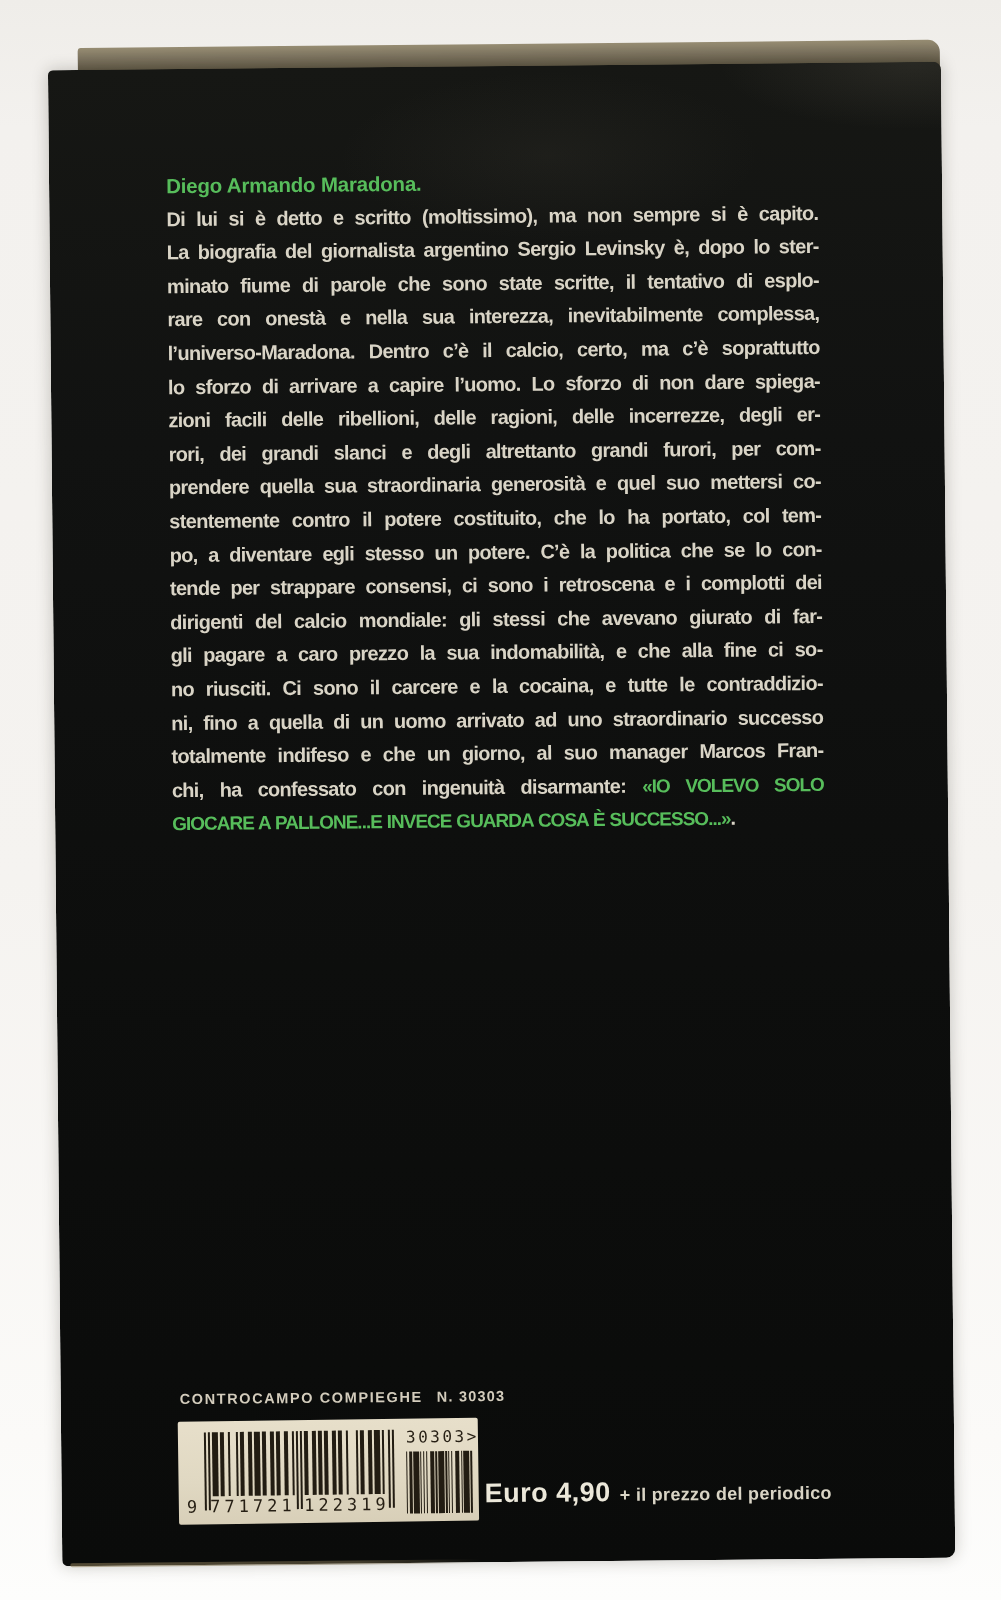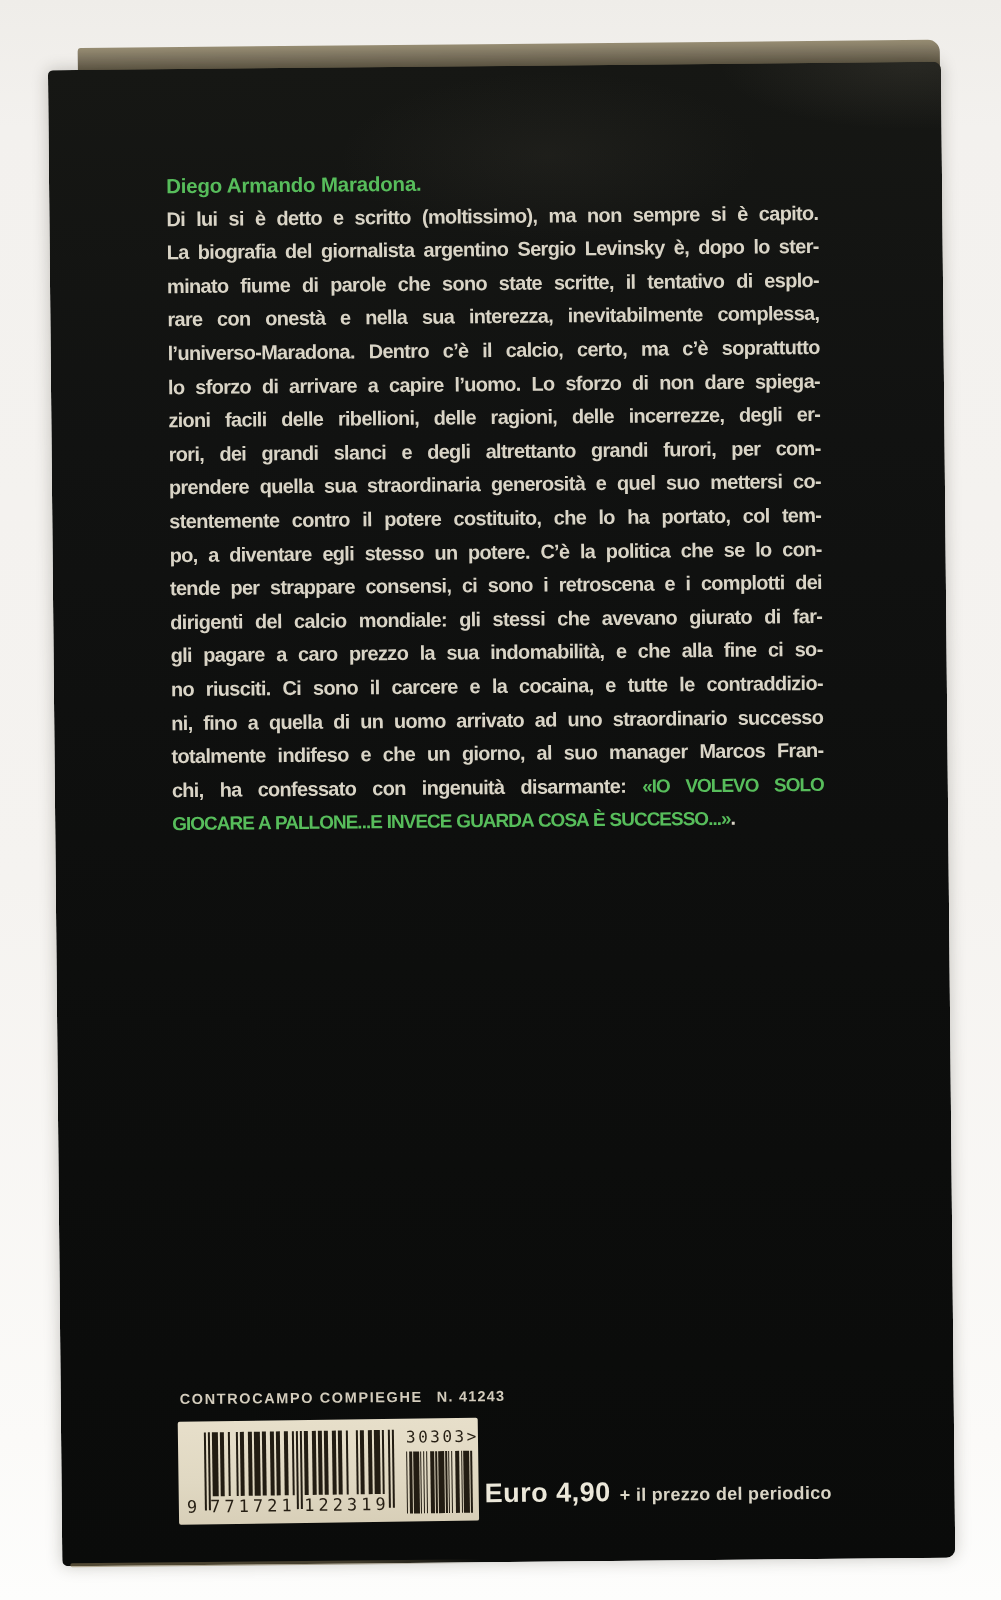--- a/index.html
+++ b/index.html
@@ -106,21 +106,21 @@
             <div class="line"><span>gli pagare a caro prezzo la sua indomabilità, e che alla fine ci so-</span></div>
             <div class="line"><span>no riusciti. Ci sono il carcere e la cocaina, e tutte le contraddizio-</span></div>
             <div class="line"><span>ni, fino a quella di un uomo arrivato ad uno straordinario successo</span></div>
             <div class="line"><span>totalmente indifeso e che un giorno, al suo manager Marcos Fran-</span></div>
             <div class="line"><span>chi, ha confessato con ingenuità disarmante: </span><span class="green">«IO VOLEVO SOLO</span></div>
             <div class="line last"><span class="green">GIOCARE A PALLONE...E INVECE GUARDA COSA È SUCCESSO...»</span><span>.</span></div>
           </div>
       </div>
 
       <div class="imprint">
-        <span>CONTROCAMPO COMPIEGHE</span><span class="num">N. 41243</span>
+        <span>CONTROCAMPO COMPIEGHE</span><span class="num">N. 30303</span>
       </div>
 
       <div class="barcode-label">
         <div class="ean">
           <div style="position: relative; height: 78px;">
               <div class="bar" style="left: 0px; width: 2px; height: 78px;"></div>
               <div class="bar" style="left: 4px; width: 2px; height: 78px;"></div>
               <div class="bar" style="left: 8px; width: 6px; height: 64px;"></div>
               <div class="bar" style="left: 16px; width: 4px; height: 64px;"></div>
               <div class="bar" style="left: 24px; width: 2px; height: 64px;"></div>

